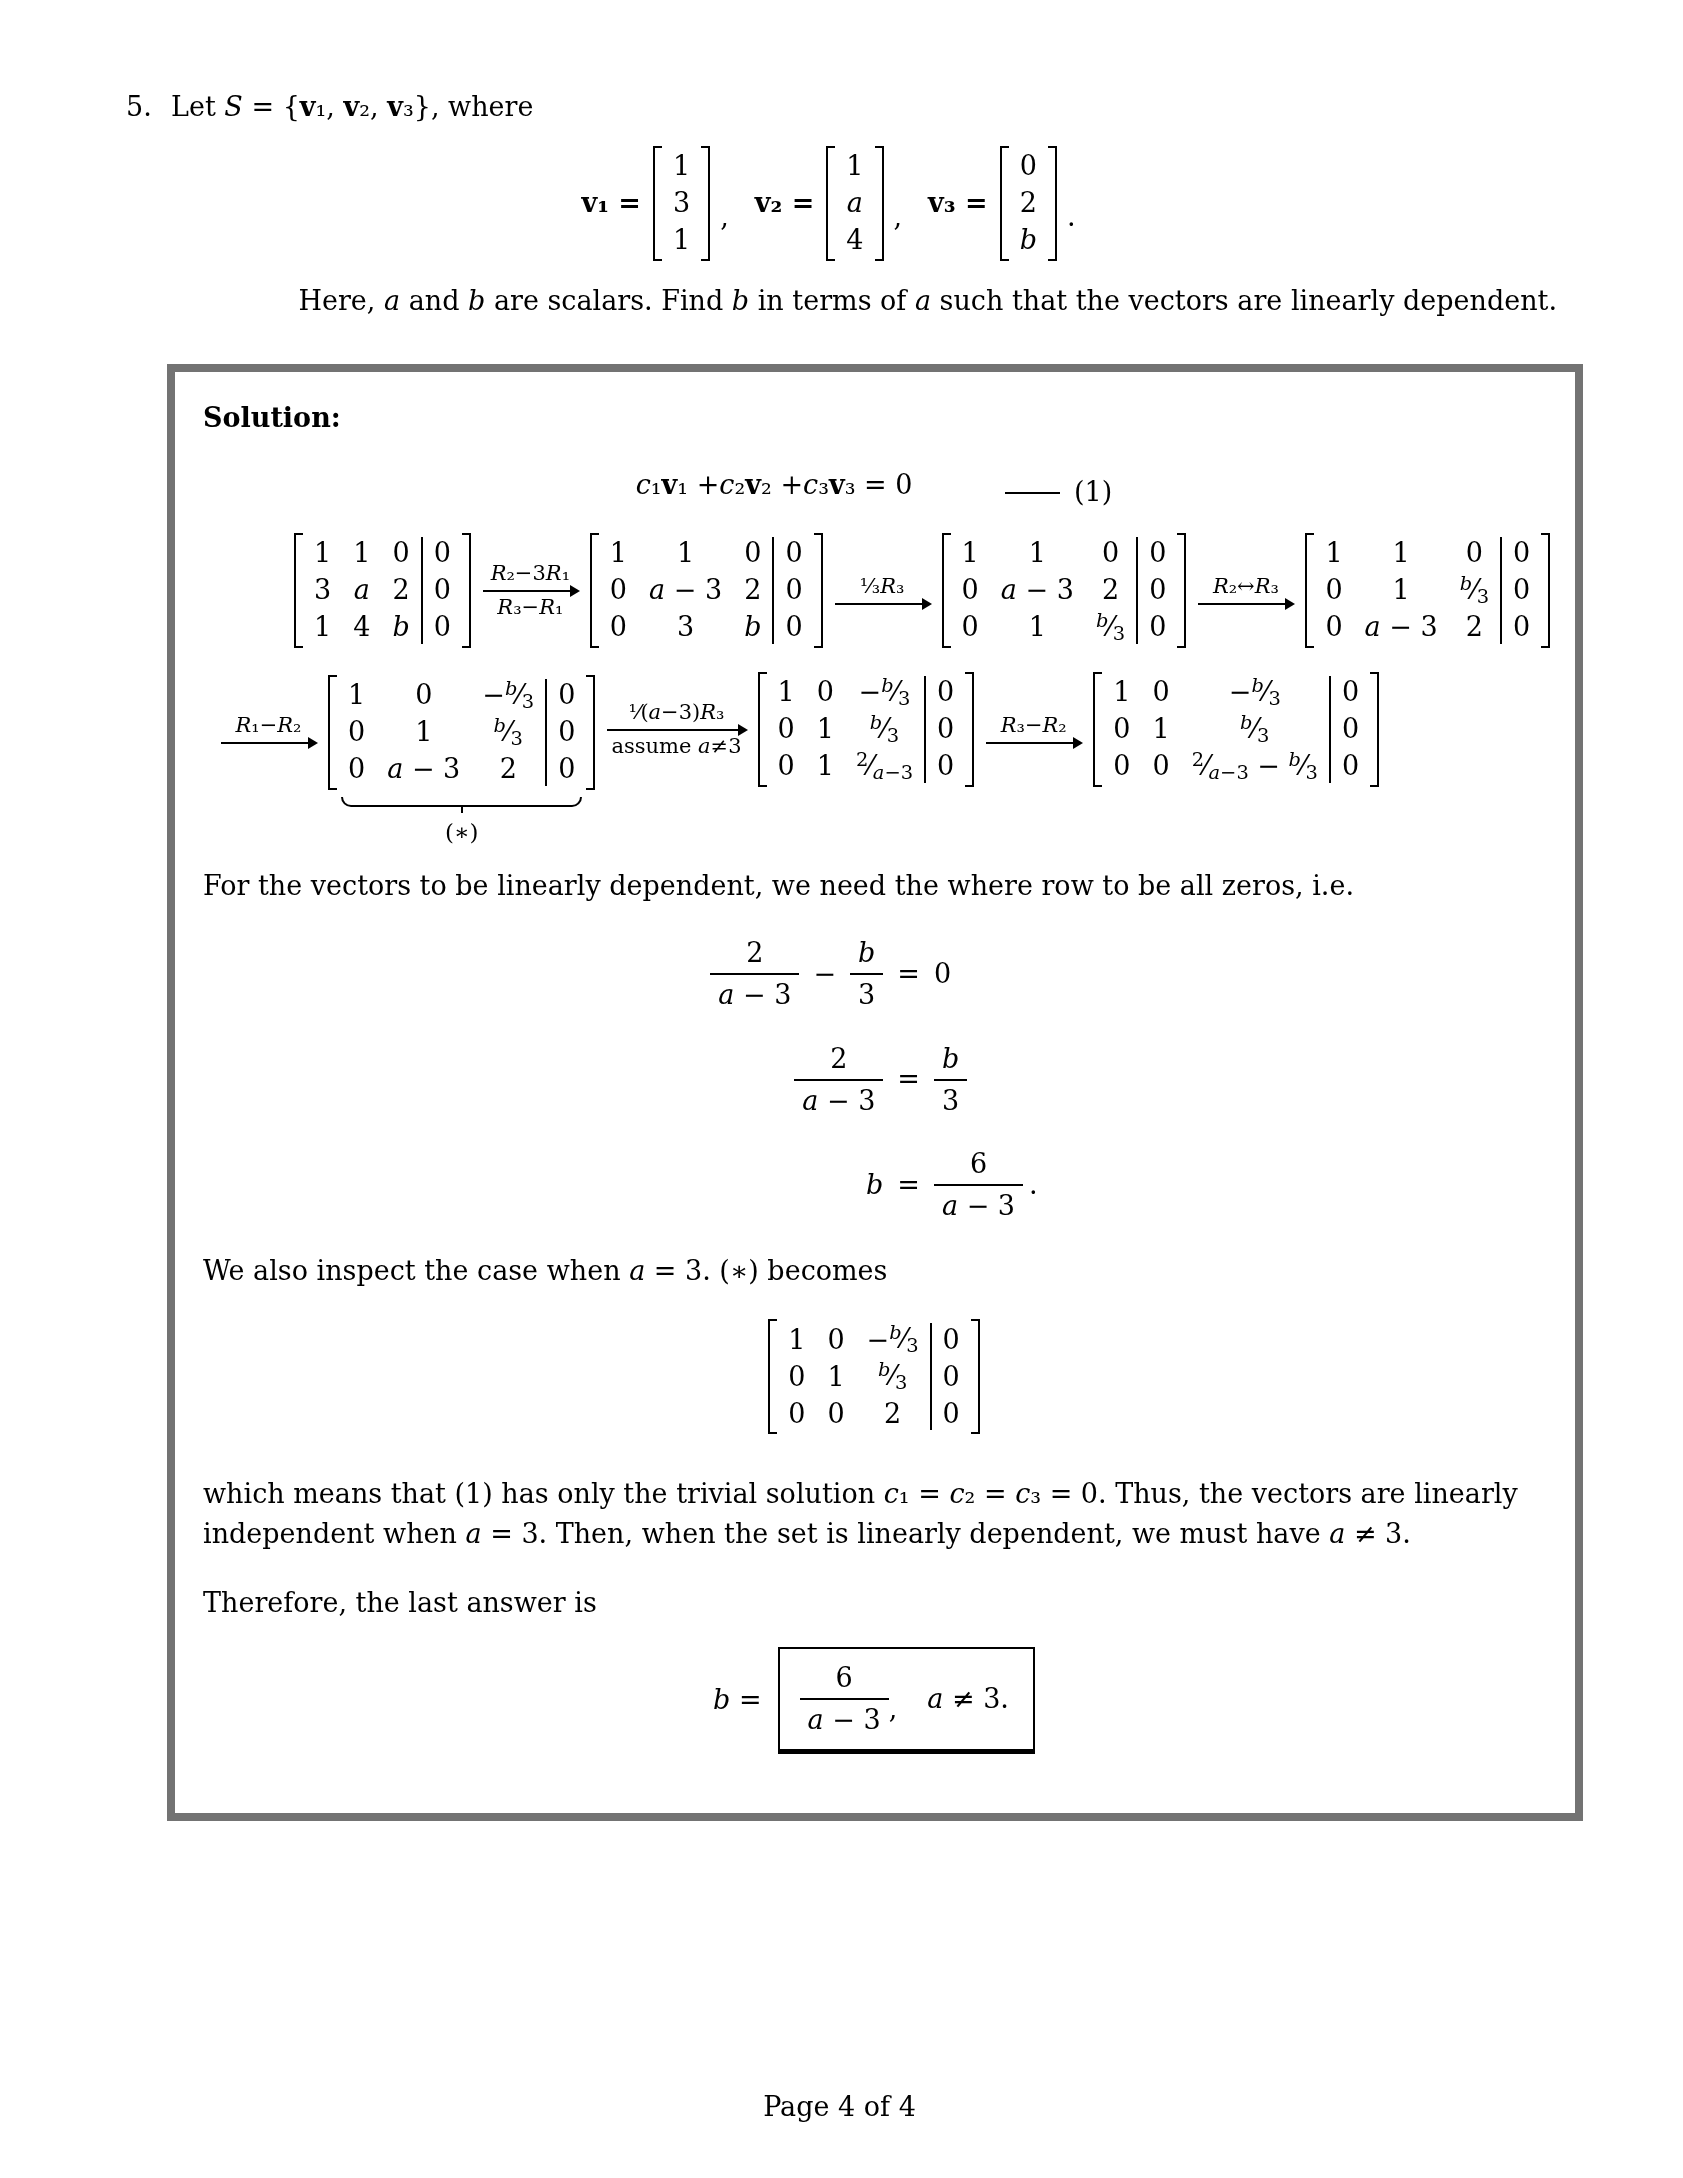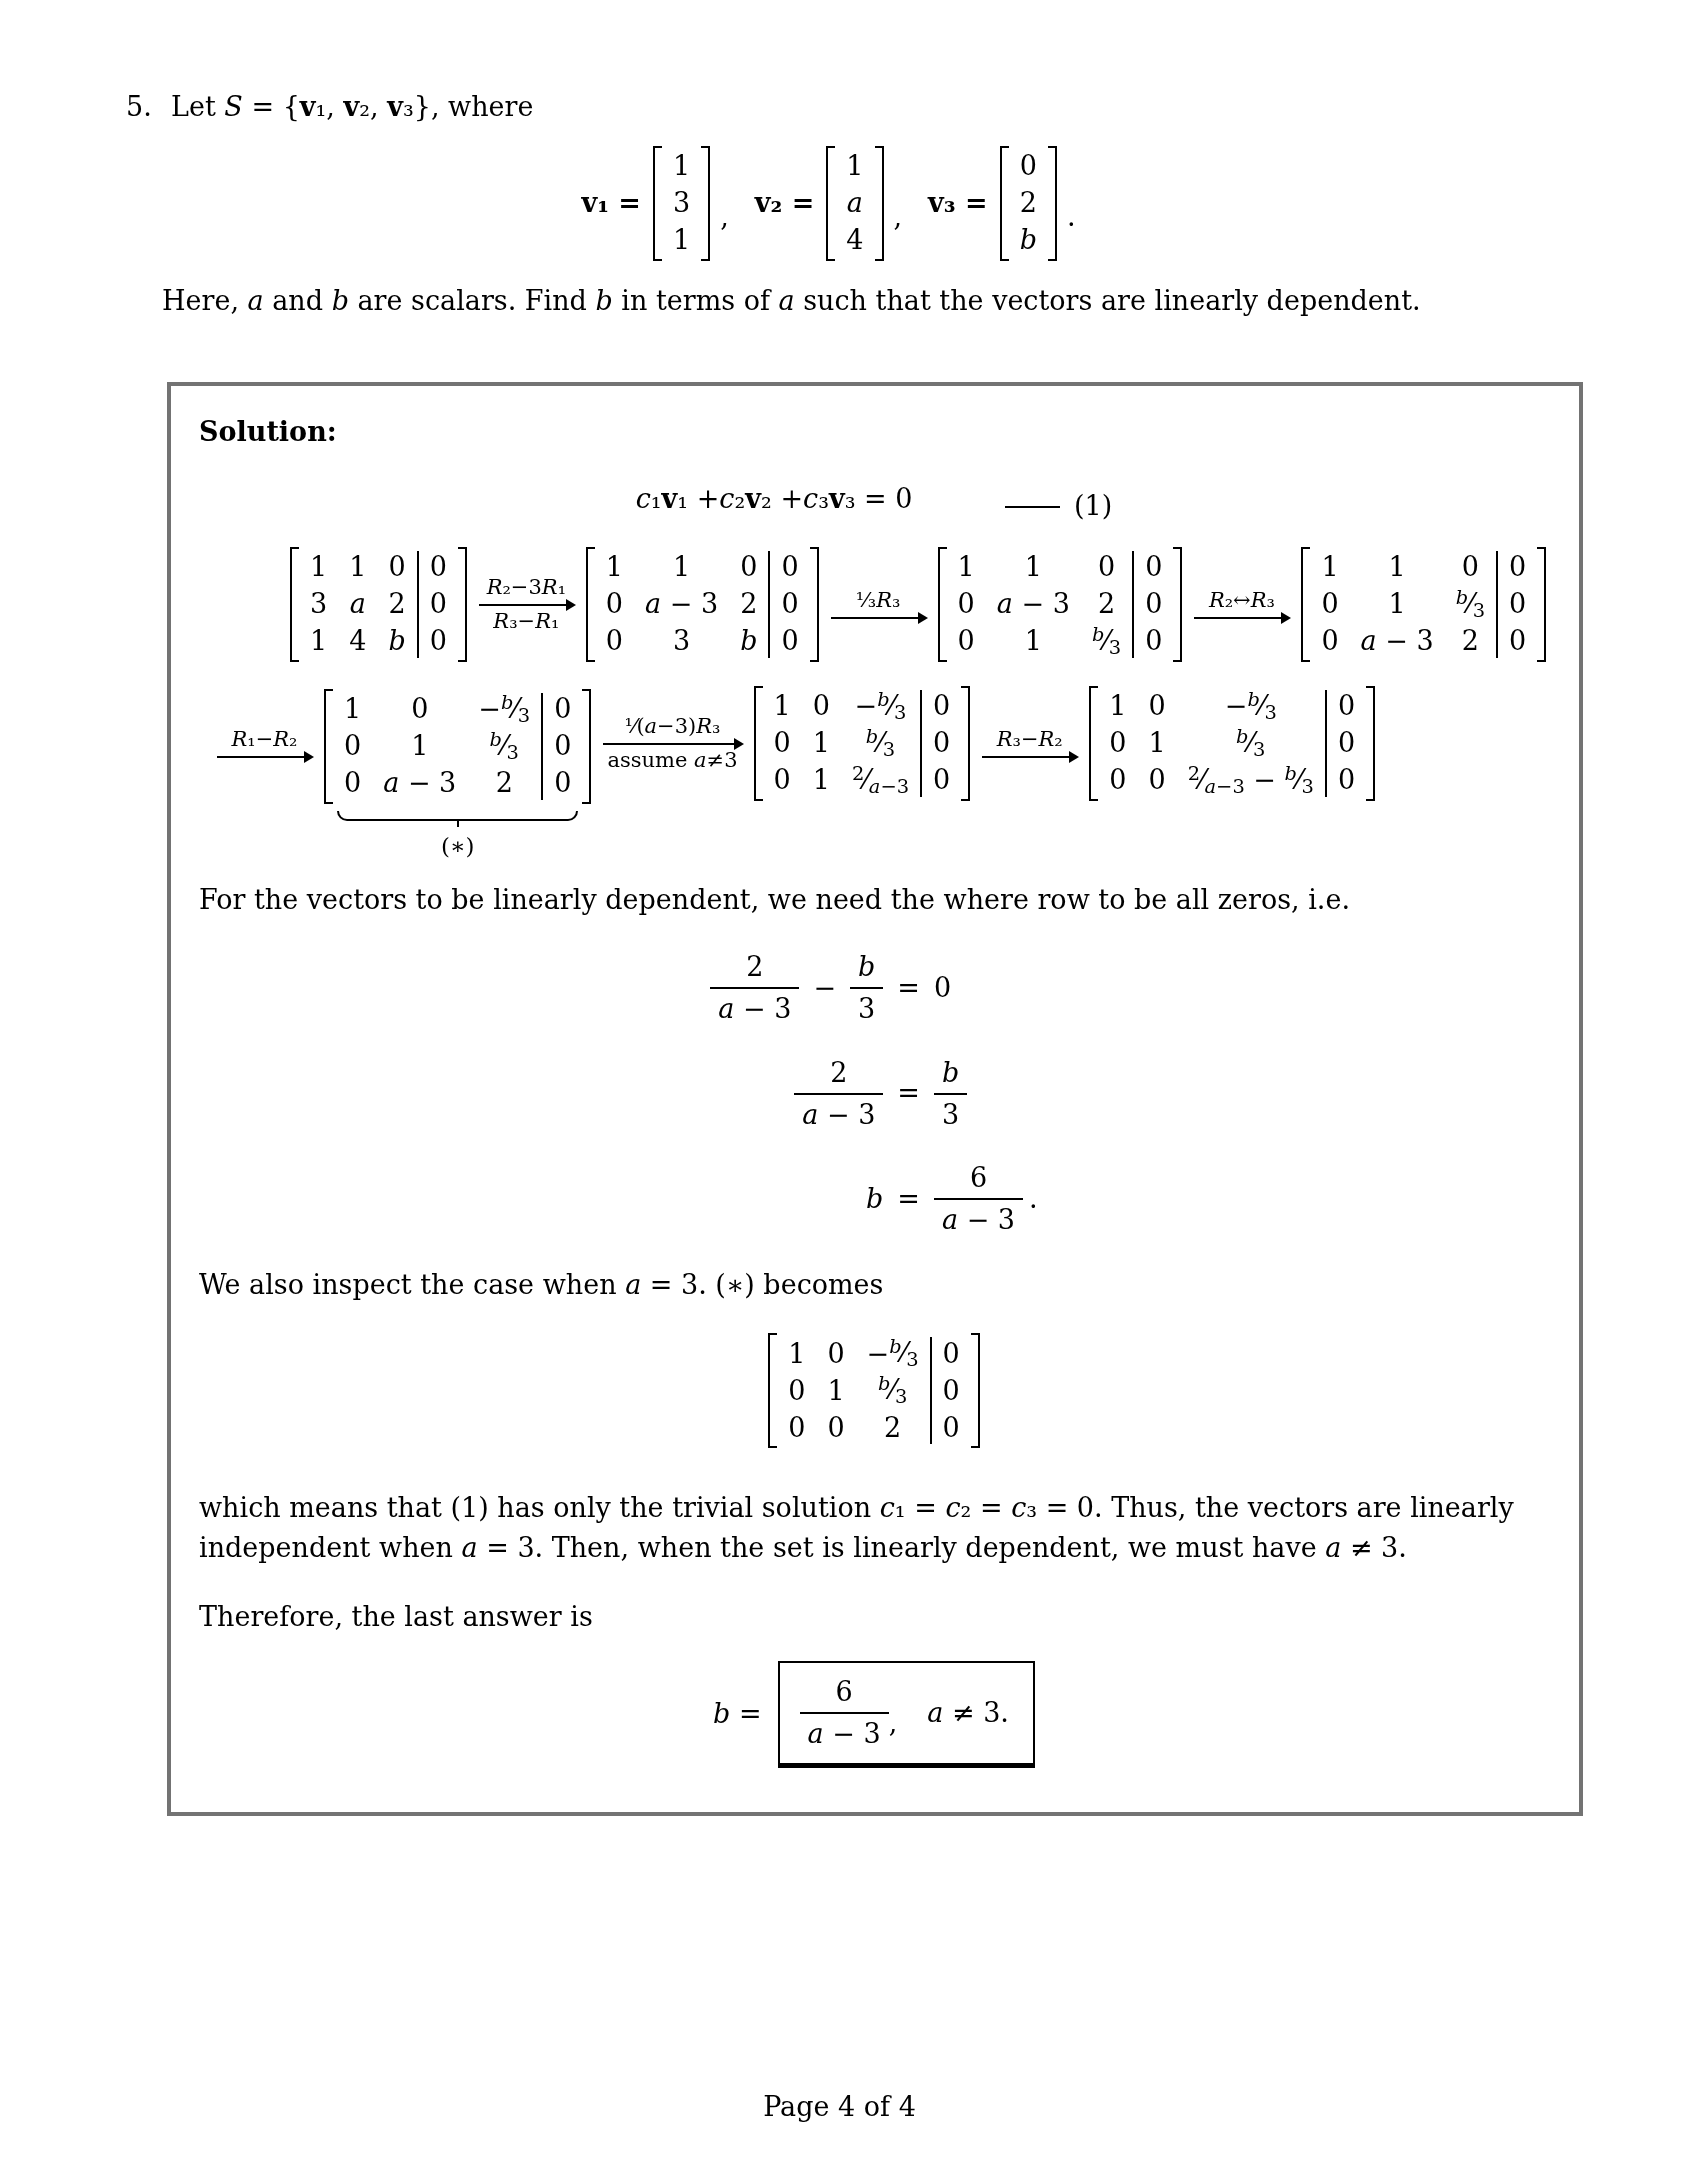--- a/index.html
+++ b/index.html
@@ -7,24 +7,24 @@
   .page { position:relative; width:1683px; height:2178px; background:#ffffff; margin:0 auto; overflow:hidden; font-size:27px; line-height:1.5; }
   .content { padding:87px 126px 0 126px; }
 
   
   .probline { display:flex; }
   .probnum { width:45px; flex:0 0 auto; }
   .vecline { display:flex; justify-content:center; align-items:center; margin:16px 0 18px 0; }
   .vecgroup { display:inline-flex; align-items:center; }
   .veclabel { margin-right:12px; font-weight:bold; }
   .vecpunct { position:relative; top:14px; margin:0 26px 0 10px; }
-  .herepara { margin-left:36px; }
-
-  
-  .solbox { margin:61px 0 0 41px; width:1416px; border:4px solid #737373; padding:26px 30px 38px 28px; }
+  .herepara { margin-left:36px;text-align:right; }
+
+  
+  .solbox { margin:43px 0 0 41px; width:1416px; border:8px solid #737373; padding:26px 30px 53px 28px; }
   .solhead { font-weight:bold; }
   .solbox p { margin-top:28px; }
 
   
   .ceq { text-align:center; margin-top:26px; }
   .eqmain { display:inline-flex; align-items:center; }
   .eqtagwrap { display:inline-flex; align-items:center; margin-left:84px; gap:14px; }
   .dashline { display:inline-block; width:55px; height:2px; background:#000; }
 
   

